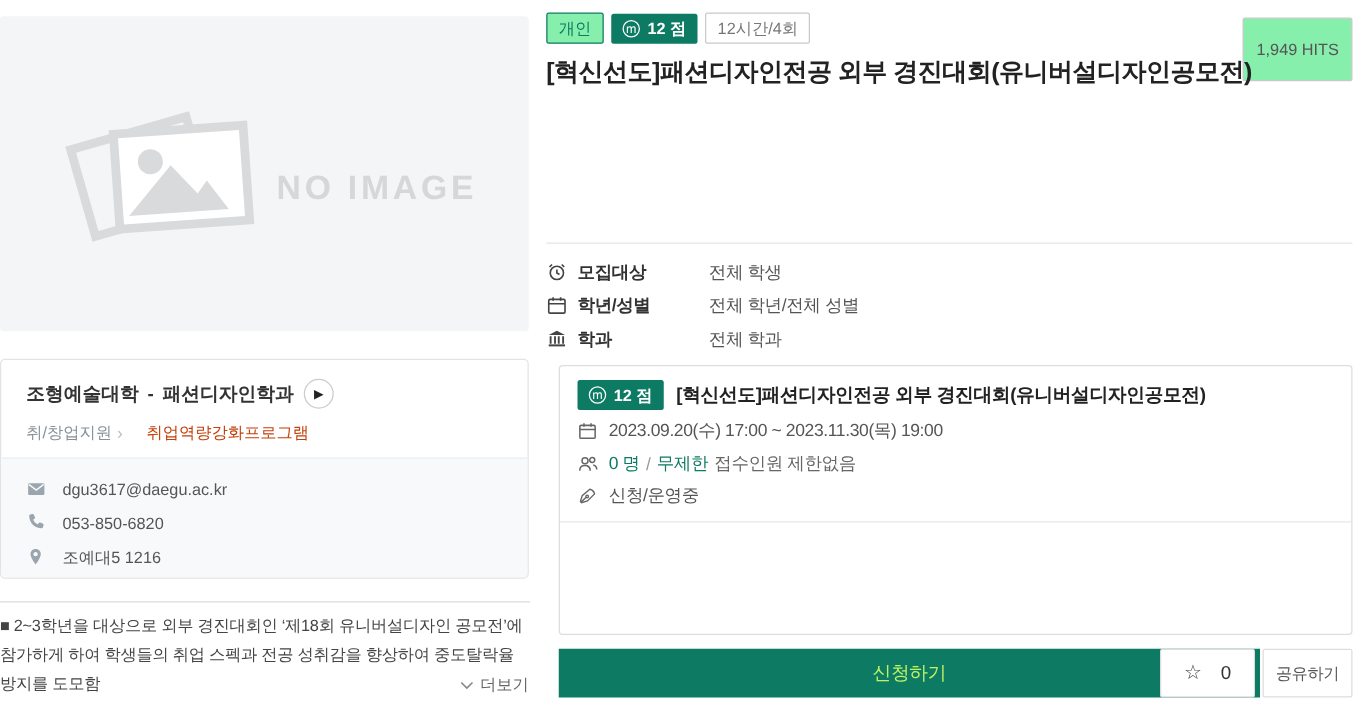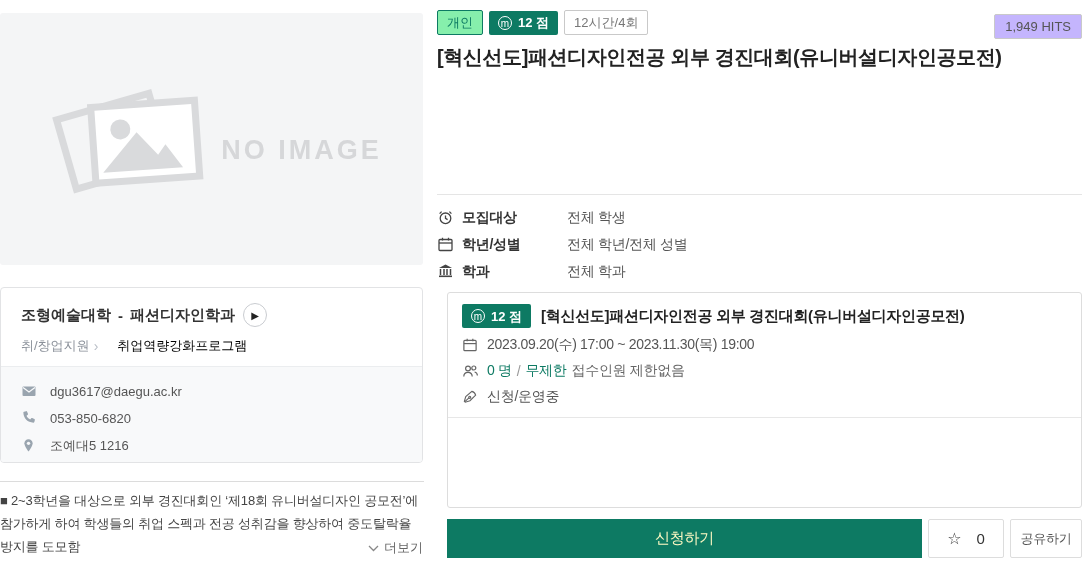--- a/index.html
+++ b/index.html
@@ -38,21 +38,21 @@
   .org-line1{display:flex;align-items:center;font-size:15px;font-weight:bold;color:#333;}
   .org-line1 .dash{margin:0 7px;font-weight:bold;color:#333;}
   .play-btn{
     margin-left:8px;width:24px;height:24px;border:1px solid #c9ccd0;border-radius:50%;
     background:#fff;display:flex;align-items:center;justify-content:center;
     font-size:10px;color:#222;cursor:pointer;
   }
   .org-line2{margin-top:10px;font-size:13px;display:flex;align-items:center;}
   .org-cat{color:#8a9099;}
   .org-chev{color:#b8bec6;margin:0 3px 0 4px;font-size:14px;}
-  .org-type{color:#000000;margin-left:16px;}
+  .org-type{color:#c2410c;margin-left:16px;}
   .org-contact{
     position:absolute;left:0;right:0;bottom:0;top:78px;
     background:#f8f9fa;border-top:1px solid #ebedef;padding:16px 20px;
   }
   .c-row{display:flex;align-items:center;margin-bottom:11px;font-size:13px;color:#555;}
   .c-row .cicon{width:16px;height:16px;color:#9aa5af;margin-right:13px;flex:0 0 16px;}
 
   .desc-divider{position:absolute;left:0;top:481px;width:424px;border-top:1px solid #dcdcdc;}
   .desc{
     position:absolute;left:0;top:489px;width:424px;
@@ -72,21 +72,21 @@
   .badge{font-size:13px;line-height:1;padding:5px 9px;border-radius:2px;white-space:nowrap;display:flex;align-items:center;}
   .badge.outline-green{border:1px solid var(--accent);color:var(--accent);background:#86efac;}
   .badge.filled-green{background:var(--accent);color:#fff;font-weight:bold;gap:6px;}
   .badge.outline-gray{border:1px solid #c9c9c9;color:#777;background:#fff;}
   .m-circle{
     display:inline-block;width:14px;height:14px;border:1px solid #fff;border-radius:50%;
     font-size:10px;line-height:13px;text-align:center;font-weight:normal;
   }
   .hits-box{
     position:absolute;right:0;top:14px;border:1px solid #c9c9c9;border-radius:2px;
-    font-size:13px;color:#555;padding:5px 10px;line-height:1;background:#c4b5fd;
+    font-size:13px;color:#555;padding:18px 10px;line-height:1;background:#86efac;
   }
   .main-title{
     position:absolute;left:0;top:44px;width:645px;
     font-size:20px;font-weight:bold;color:#222;letter-spacing:-0.4px;
   }
 
   .info-rows{position:absolute;left:0;top:194px;width:645px;border-top:1px solid #e5e5e5;padding-top:9px;}
   .irow{display:flex;align-items:center;height:27px;font-size:14px;}
   .irow .iicon{width:17px;height:17px;color:#444;flex:0 0 17px;}
   .irow .ilabel{width:92px;margin-left:8px;font-weight:bold;color:#333;letter-spacing:-0.3px;}
@@ -99,22 +99,22 @@
   .pbox-head{padding:11px 14px 11px 14px;border-bottom:1px solid #e7e7e7;}
   .p-row1{display:flex;align-items:center;gap:10px;}
   .p-title{font-size:15px;font-weight:bold;color:#222;letter-spacing:-0.3px;}
   .p-row{display:flex;align-items:center;margin-top:8px;font-size:14px;color:#555;letter-spacing:-0.3px;}
   .p-row .picon{width:17px;height:17px;color:#666;margin-right:8px;flex:0 0 17px;}
   .green-txt{color:var(--accent);}
   .slash{color:#999;margin:0 5px;}
   .note-txt{margin-left:5px;color:#666;}
 
   .apply-btn{
-    position:absolute;left:10px;top:519px;width:475px;height:39px;
-    background:var(--accent);color:#fef9c3;border:none;font-size:15px;
+    position:absolute;left:10px;top:519px;width:561px;height:39px;
+    background:var(--accent);color:#bef264;border:none;font-size:15px;
     display:flex;align-items:center;justify-content:center;cursor:pointer;
     font-family:inherit;letter-spacing:-0.3px;
   }
   .fav-btn{
     position:absolute;left:491px;top:519px;width:76px;height:39px;
     background:#fff;border:1px solid #ddd;border-radius:2px;cursor:pointer;
     display:flex;align-items:center;justify-content:center;gap:15px;
     font-size:15px;color:#333;font-family:inherit;
   }
   .fav-btn .star{font-size:16px;color:#444;line-height:1;}

